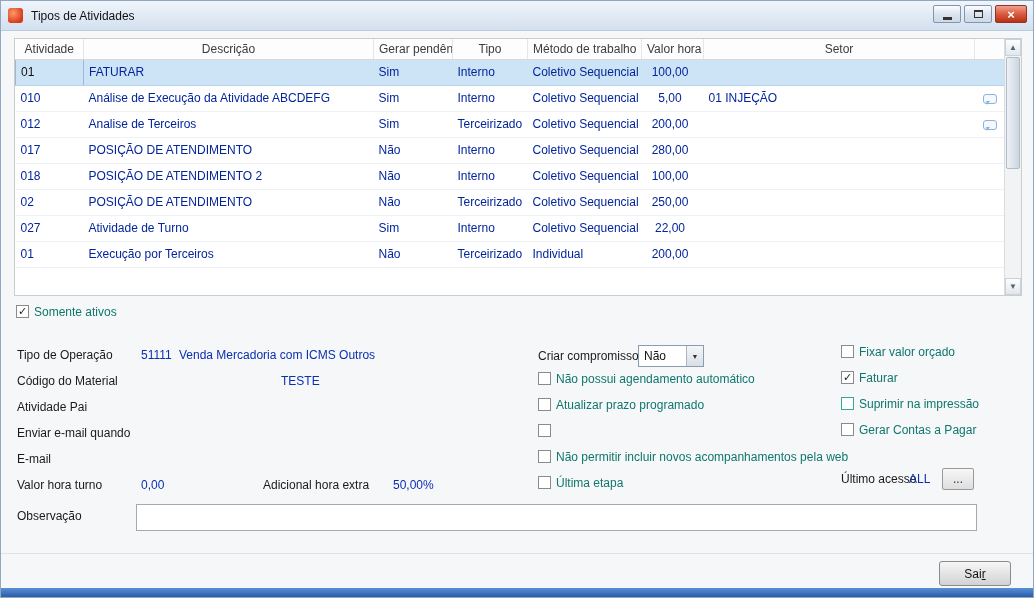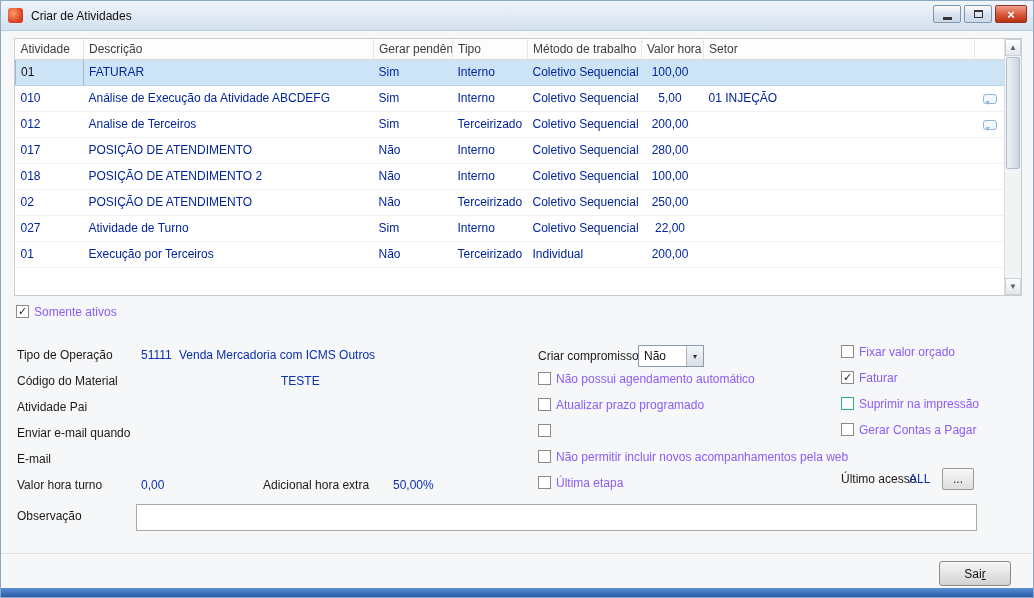--- a/index.html
+++ b/index.html
@@ -13,21 +13,21 @@
   .title{color:#101010}
   .win-controls{position:absolute;top:4px;right:6px;display:flex;gap:3px}
   .win-btn{width:28px;height:18px;border:1px solid #8096ad;border-radius:2px;background:linear-gradient(#fcfdfe,#dbe4ef 50%,#cdd9e7);display:flex;align-items:center;justify-content:center}
   .win-btn.close{width:32px;background:linear-gradient(#f0a08e,#d95b40 50%,#bb3012);border-color:#8c3526;color:#fff;font-weight:bold;font-size:13px;line-height:1}
   .glyph-min{width:9px;height:3px;background:#333;margin-top:8px}
   .glyph-max{width:9px;height:8px;border:1px solid #333;border-top-width:2px}
 
   
   .grid{position:absolute;left:13px;top:37px;width:1008px;height:258px;background:#fff;border:1px solid #cdcdcd}
   .grid table{border-collapse:collapse;table-layout:fixed;width:989px}
-  .grid th{height:20px;font-weight:normal;text-align:left;color:#3c3c3c;background:#fdfdfd;border-right:1px solid #e6e6e6;border-bottom:1px solid #d8d8d8;padding:0 5px;white-space:nowrap;overflow:hidden}
+  .grid th{height:20px;font-weight:normal;text-align:center;color:#3c3c3c;background:#fdfdfd;border-right:1px solid #e6e6e6;border-bottom:1px solid #d8d8d8;padding:0 5px;white-space:nowrap;overflow:hidden}
   .grid td{height:26px;color:#03259c;padding:0 5px;white-space:nowrap;overflow:hidden;border-bottom:1px solid #eef2f6}
   .grid th:nth-child(1),.grid td:nth-child(1){width:68px}
   .grid th:nth-child(2),.grid td:nth-child(2){width:290px}
   .grid th:nth-child(3),.grid td:nth-child(3){width:79px}
   .grid th:nth-child(4),.grid td:nth-child(4){width:75px}
   .grid th:nth-child(5),.grid td:nth-child(5){width:114px}
   .grid th:nth-child(6),.grid td:nth-child(6){width:62px}
   .grid th:nth-child(7),.grid td:nth-child(7){width:271px}
   .grid th:nth-child(8),.grid td:nth-child(8){width:30px}
   .grid th.num,.grid td.num{text-align:center;padding-right:10px}
@@ -41,42 +41,42 @@
   .vscroll{position:absolute;top:0;right:0;width:17px;height:256px;background:#f2f3f5;border-left:1px solid #dcdcdc}
   .scroll-arrow{position:absolute;left:0;width:16px;height:17px;display:flex;align-items:center;justify-content:center;font-size:8px;color:#4f6370;background:linear-gradient(#fdfdfd,#e3e7ec);border:1px solid #c8d2dc}
   .scroll-arrow.up{top:0}
   .scroll-arrow.down{bottom:0}
   .scroll-thumb{position:absolute;left:1px;top:18px;width:14px;height:112px;background:linear-gradient(90deg,#eef1f5,#ccd5df);border:1px solid #aebdcb;border-radius:2px}
 
   
   .check-row{display:flex;align-items:center;gap:5px;height:17px;margin-bottom:9px}
   .checkbox{width:13px;height:13px;border:1px solid #8a8a8a;background:#fff;display:inline-flex;align-items:center;justify-content:center;font-size:11px;color:#1c1c1c;line-height:1;flex:none}
   .checkbox.highlight{border-color:#2fa99b}
-  .check-label{color:#8b5cf6;white-space:nowrap}
+  .check-label{color:#0f766e;white-space:nowrap}
   .flabel{position:absolute;color:#1a1a1a;white-space:nowrap}
   .fvalue{position:absolute;color:#0a2fb0;white-space:nowrap}
   .abs{position:absolute}
   .combo{position:absolute;left:637px;top:344px;width:66px;height:22px;border:1px solid #8a9cb2;background:#fff;display:flex;align-items:stretch}
   .combo-text{flex:1;padding:3px 0 0 5px;color:#111}
   .combo-btn{width:17px;background:linear-gradient(#f4f6f8,#d9dfe7);border-left:1px solid #aab6c4;display:flex;align-items:center;justify-content:center;font-size:7px;color:#333}
   .obs-input{position:absolute;left:135px;top:503px;width:841px;height:27px;background:#fff;border:1px solid #a9a9a9;font:inherit;padding:0 5px}
   .dots-btn{position:absolute;left:941px;top:467px;width:32px;height:22px;border:1px solid #9a9a9a;border-radius:2px;background:linear-gradient(#f7f7f7,#dedede);display:flex;align-items:center;justify-content:center;color:#333}
   .footer-sep{position:absolute;left:0;right:0;top:552px;border-top:1px solid #e2e2e2}
   .sair-btn{position:absolute;left:938px;top:560px;width:72px;height:25px;border:1px solid #8b8b8b;border-radius:3px;background:linear-gradient(#f7f7f7,#e4e4e4 50%,#d2d2d2);color:#111;display:flex;align-items:center;justify-content:center}
   .sair-btn .mnemonic{text-decoration:underline}
   .bottom-bar{position:absolute;left:0;right:0;bottom:0;height:9px;background:linear-gradient(#5a8fd6,#2a5ca8)}
 </style>
 </head>
 <body>
 
 <div class="window">
 
   <div class="titlebar">
     <span class="app-icon"></span>
-    <span class="title">Criar de Atividades</span>
+    <span class="title">Tipos de Atividades</span>
     <div class="win-controls">
       <div class="win-btn">
           <span class="glyph-min"></span>
         </div>
       <div class="win-btn">
           <span class="glyph-max"></span>
         </div>
       <div class="win-btn close">
           <span>×</span>
         </div>

